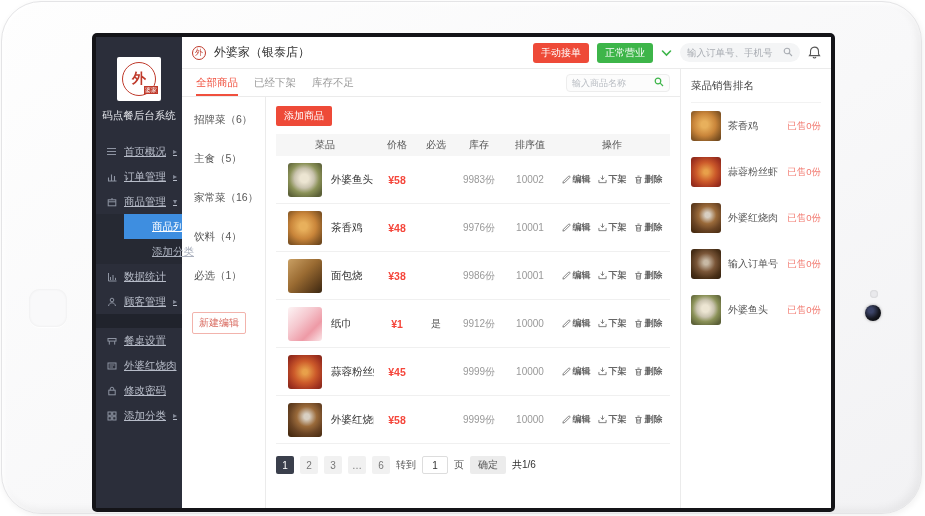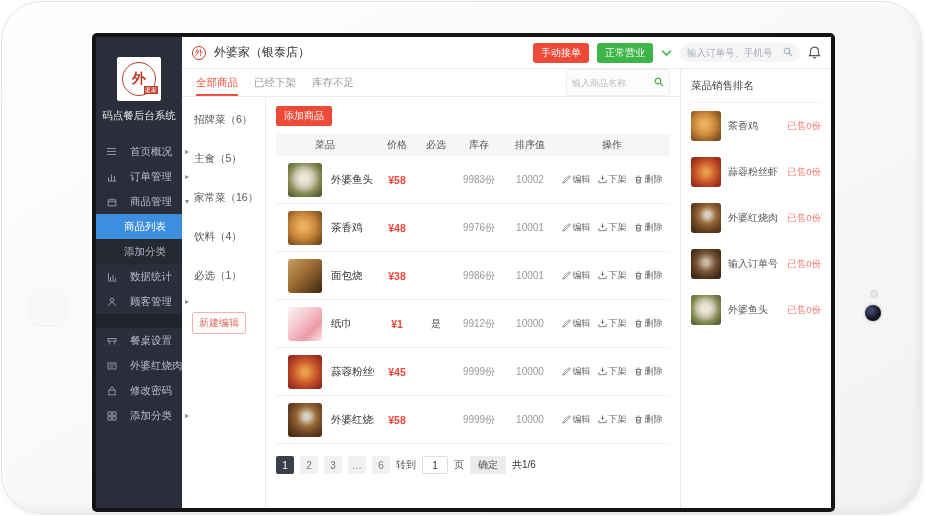--- a/index.html
+++ b/index.html
@@ -24,25 +24,25 @@
     border-radius:5px; padding:4px; }
   .app { width:100%; height:100%; background:#fff; display:flex; overflow:hidden; font-size:11px; color:#333; }
 
   
   .sidebar { width:86px; background:#2b2e3a; color:#bcc1cc; flex-shrink:0; display:flex; flex-direction:column; }
   .logo-box { width:44px; height:44px; background:#fff; border-radius:2px; margin:20px auto 8px; display:flex; align-items:center; justify-content:center; }
   .seal { width:34px; height:34px; border:1.5px solid #bf3a2b; border-radius:50%; color:#bf3a2b; position:relative;
     display:flex; align-items:center; justify-content:center; font-weight:bold; font-size:14px; }
   .seal-tag { position:absolute; right:-3px; bottom:1px; background:#bf3a2b; color:#fff; font-size:6px; font-weight:normal; padding:0 1px; line-height:8px; }
   .sys-title { text-align:center; font-size:10.5px; color:#e3e5ea; margin-bottom:16px; }
-  .nav-item { height:25px; display:flex; align-items:center; padding:0 8px 0 10px; gap:13px; font-size:10.5px; color:#b7bcc8; cursor:default; }
+  .nav-item { height:25px; display:flex; align-items:center; padding:0 8px 0 10px; gap:7px; font-size:10.5px; color:#b7bcc8; cursor:default;text-decoration:underline; }
   .nav-item .ic { width:11px; display:flex; justify-content:center; color:#8e94a2; flex-shrink:0; }
   .nav-item .lbl { flex:1; white-space:nowrap; }
   .nav-item .arr { color:#848a98; font-size:8px; }
-  .subnav { background:#262933; }
+  .subnav { background:#262933;padding-left:28px; }
   .subnav .nav-item { padding-left:28px; color:#aab0bd; }
   .subnav .nav-item.active { background:#3e8ee0; color:#fff; }
   .nav-gap { height:14px; background:#20232c; }
   svg.sic { display:block; }
 
   
   .main { flex:1; display:flex; flex-direction:column; min-width:0; }
 
   
   .hdr { height:32px; border-bottom:1px solid #ebebeb; display:flex; align-items:center; padding:0 10px; gap:8px; flex-shrink:0; }
@@ -61,21 +61,21 @@
   
   .bodyrow { flex:1; display:flex; min-height:0; }
   .content { flex:1; min-width:0; border-right:1px solid #ebebeb; display:flex; flex-direction:column; }
 
   
   .tabsrow { height:28px; border-bottom:1px solid #ebebeb; display:flex; align-items:center; padding:0 10px 0 14px; gap:16px; flex-shrink:0; }
   .tab { font-size:10.5px; color:#999; height:100%; display:flex; align-items:center; position:relative; cursor:pointer; }
   .tab.active { color:#f0503e; }
   .tab.active::after { content:""; position:absolute; left:0; right:0; bottom:0; height:2px; background:#f0503e; }
   .tabs-spacer { flex:1; }
-  .prod-search { width:104px; height:27px; border:1px solid #ededed; background:#fcfcfc; border-radius:4px; display:flex; align-items:center; padding:0 5px; gap:4px; }
+  .prod-search { width:104px; height:18px; border:1px solid #ededed; background:#fcfcfc; border-radius:4px; display:flex; align-items:center; padding:0 5px; gap:4px; }
   .prod-search input { flex:1; border:none; background:transparent; outline:none; font-size:9px; color:#555; min-width:0; font-family:inherit; }
   .prod-search input::placeholder { color:#b8bcc2; }
 
   
   .workspace { flex:1; display:flex; min-height:0; }
   .catcol { width:84px; border-right:1px solid #ebebeb; padding-top:16px; flex-shrink:0; }
   .cat-item { font-size:10.5px; color:#555; padding-left:12px; margin-bottom:25px; cursor:pointer; white-space:nowrap; }
   .cat-new-btn { margin:4px 0 0 10px; font-size:10px; color:#d96a5f; background:#fff; border:1px solid #f2b3ac; border-radius:2px; padding:3px 6px; cursor:pointer; font-family:inherit; }
 
   .tablecol { flex:1; min-width:0; padding:9px 10px 0 10px; display:flex; flex-direction:column; }
@@ -87,21 +87,21 @@
   .thead .c-name { justify-content:center; padding-left:0; }
   .c-price { width:46px; text-align:center; flex-shrink:0; }
   .c-req { width:32px; text-align:center; flex-shrink:0; }
   .c-stock { width:54px; text-align:center; flex-shrink:0; }
   .c-sort { width:48px; text-align:center; flex-shrink:0; }
   .c-act { width:116px; flex-shrink:0; display:flex; justify-content:center; gap:7px; }
   .dish-name { font-size:10.5px; color:#333; white-space:nowrap; overflow:hidden; }
   .price { color:#f5463b; font-weight:bold; font-size:10.5px; }
   .muted { color:#999; font-size:10px; }
   .req-yes { color:#555; font-size:10px; }
-  .act { display:flex; align-items:center; gap:2px; font-size:9px; color:#666; cursor:pointer; white-space:nowrap; }
+  .act { display:flex; align-items:center; gap:2px; font-size:9px; color:#666; cursor:pointer; white-space:nowrap;font-weight:bold; }
 
   .thumb { width:34px; height:34px; border-radius:3px; flex-shrink:0; }
   .t1 { background:radial-gradient(circle at 48% 45%, #ece5d2 16%, #c9c3ae 38%, #8a9157 58%, #5c6138 85%); }
   .t2 { background:radial-gradient(circle at 45% 45%, #e8b05c 14%, #c9853a 48%, #8a5a26 76%, #5e3c18 100%); }
   .t3 { background:linear-gradient(135deg, #caa064 0%, #9a6b32 45%, #5f3f1c 80%, #3a2712 100%); }
   .t4 { background:linear-gradient(135deg, #fdf4f5 0%, #f5c7ce 40%, #ee9aa6 70%, #fbe8ea 100%); }
   .t5 { background:radial-gradient(circle at 50% 50%, #e8a04a 10%, #cc5a2a 46%, #a33420 76%, #7e2417 100%); }
   .t6 { background:radial-gradient(circle at 55% 40%, #d8cfc2 10%, #9a6a3a 36%, #6a4424 62%, #45290f 92%); }
   .t7 { background:radial-gradient(circle at 50% 45%, #c8b9a5 10%, #7a5638 42%, #4a3018 72%, #2e1d0c 100%); }
 

